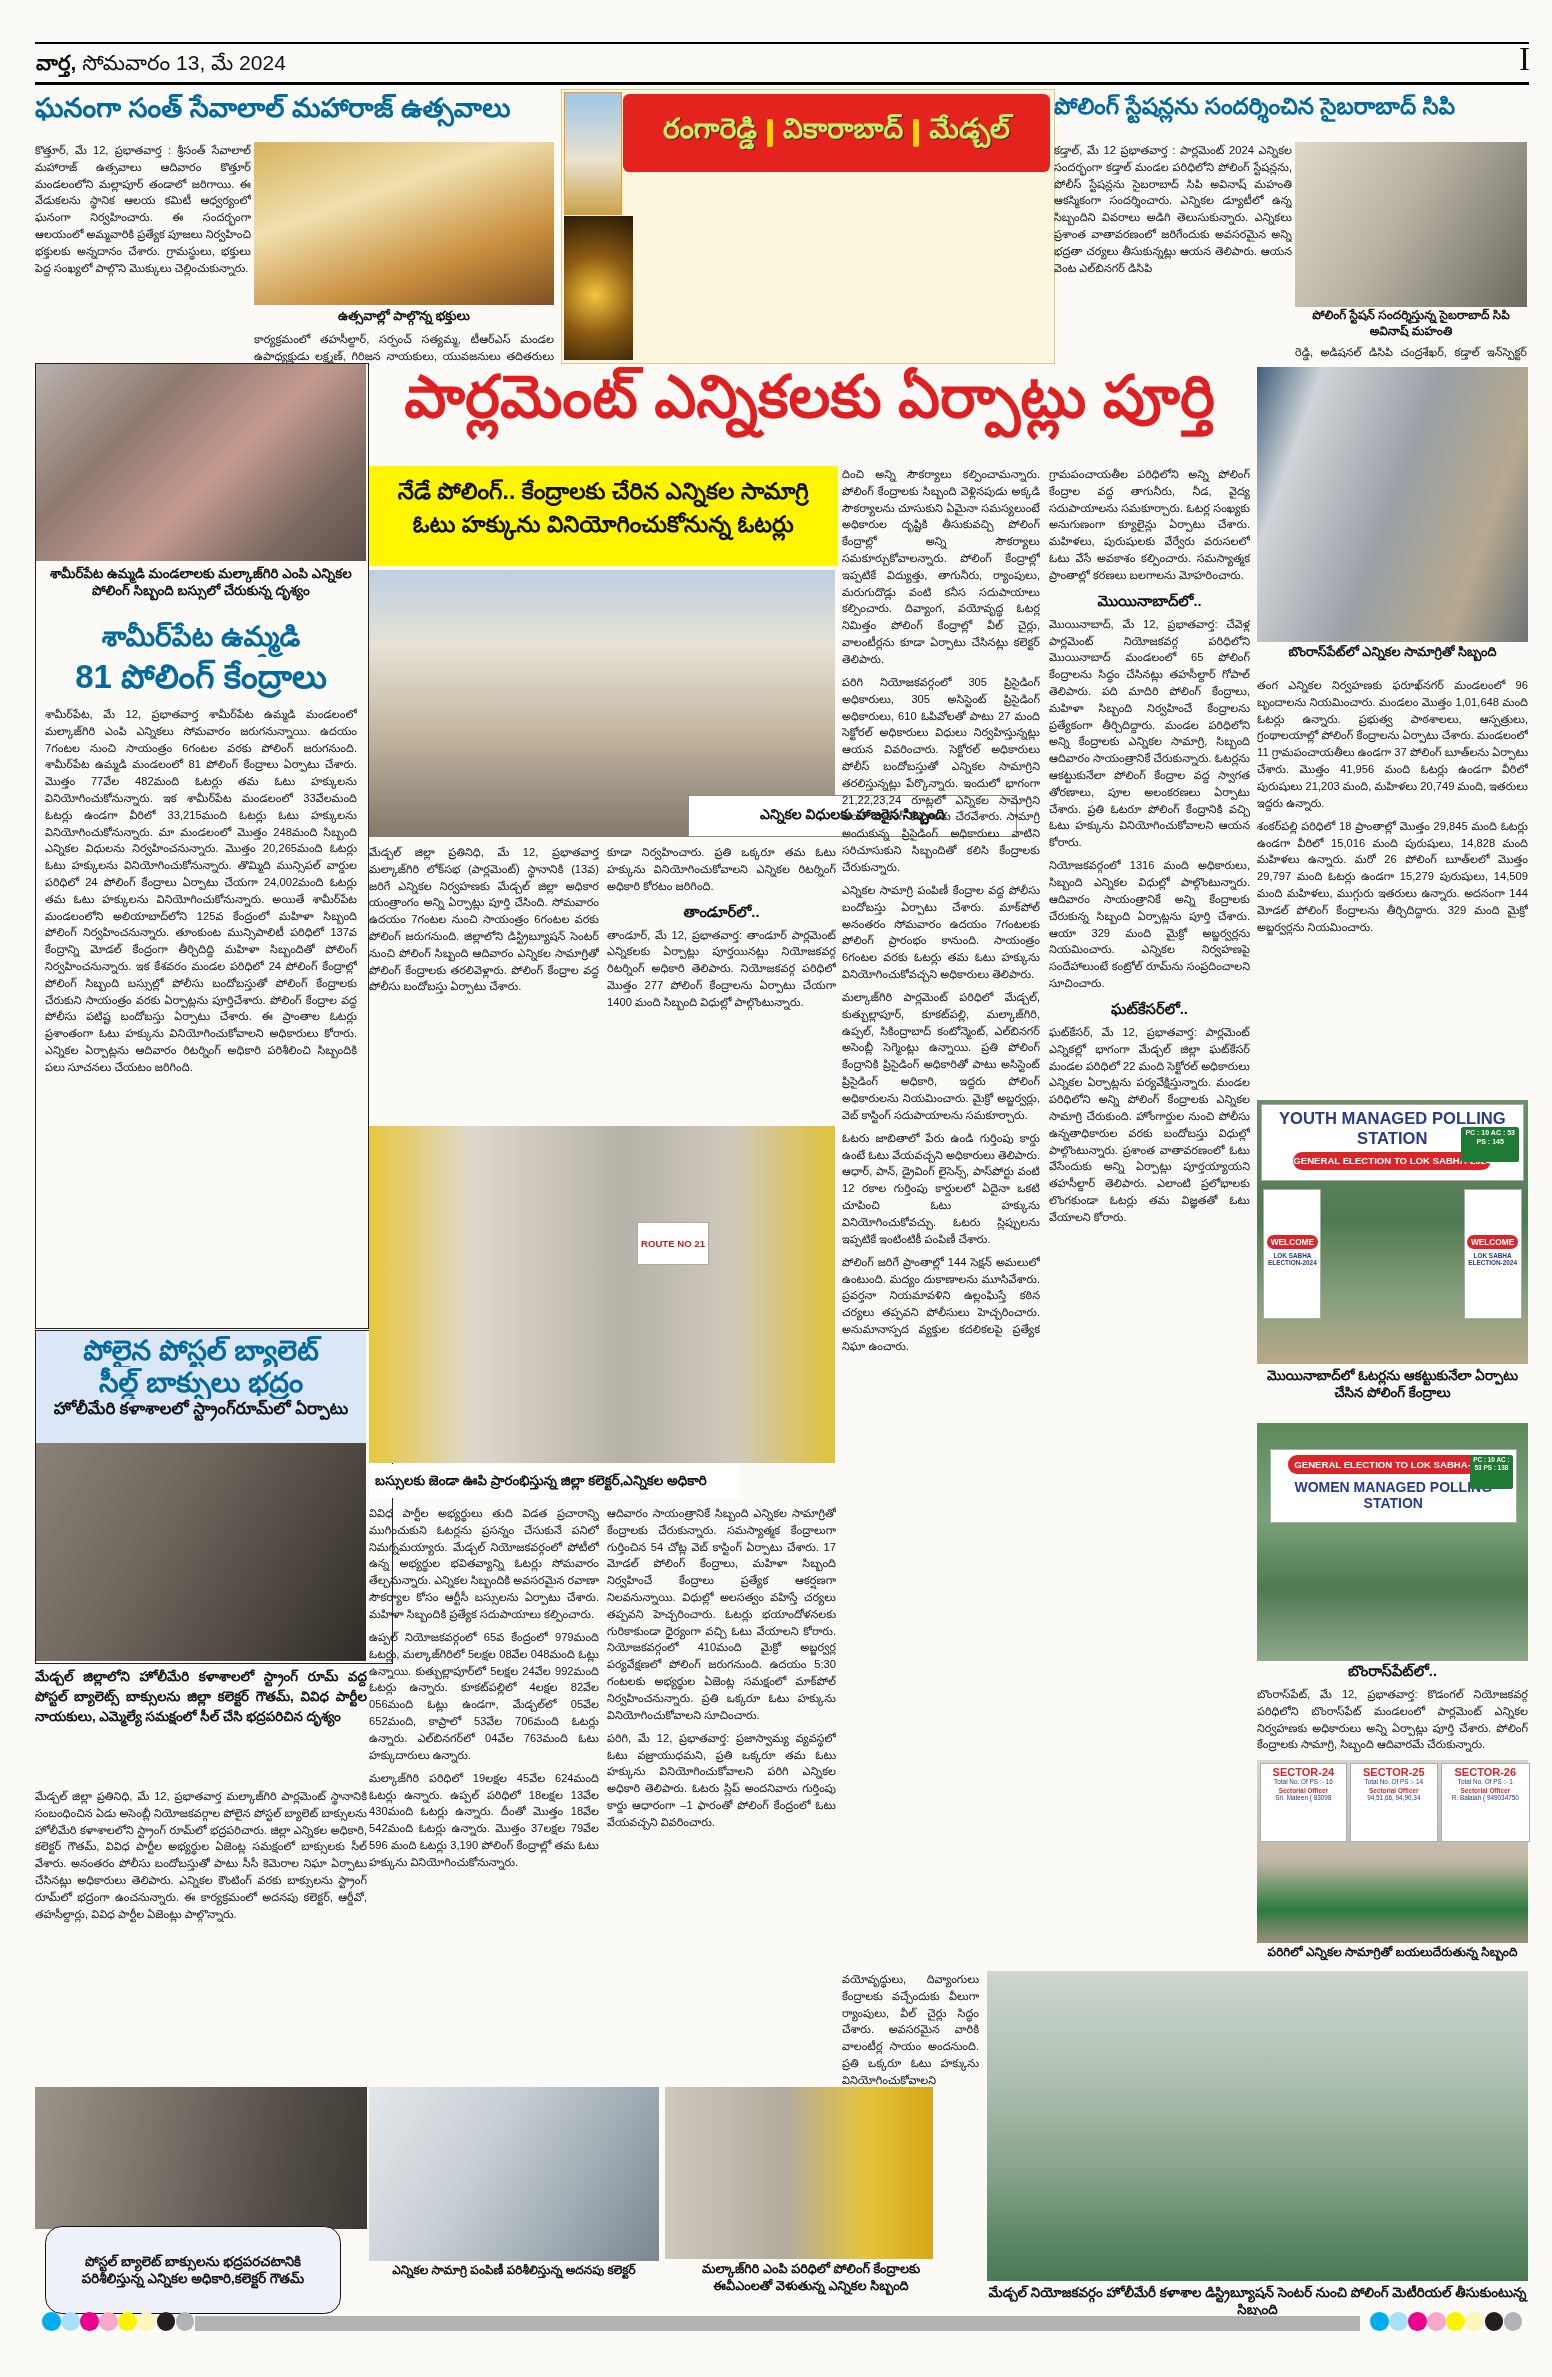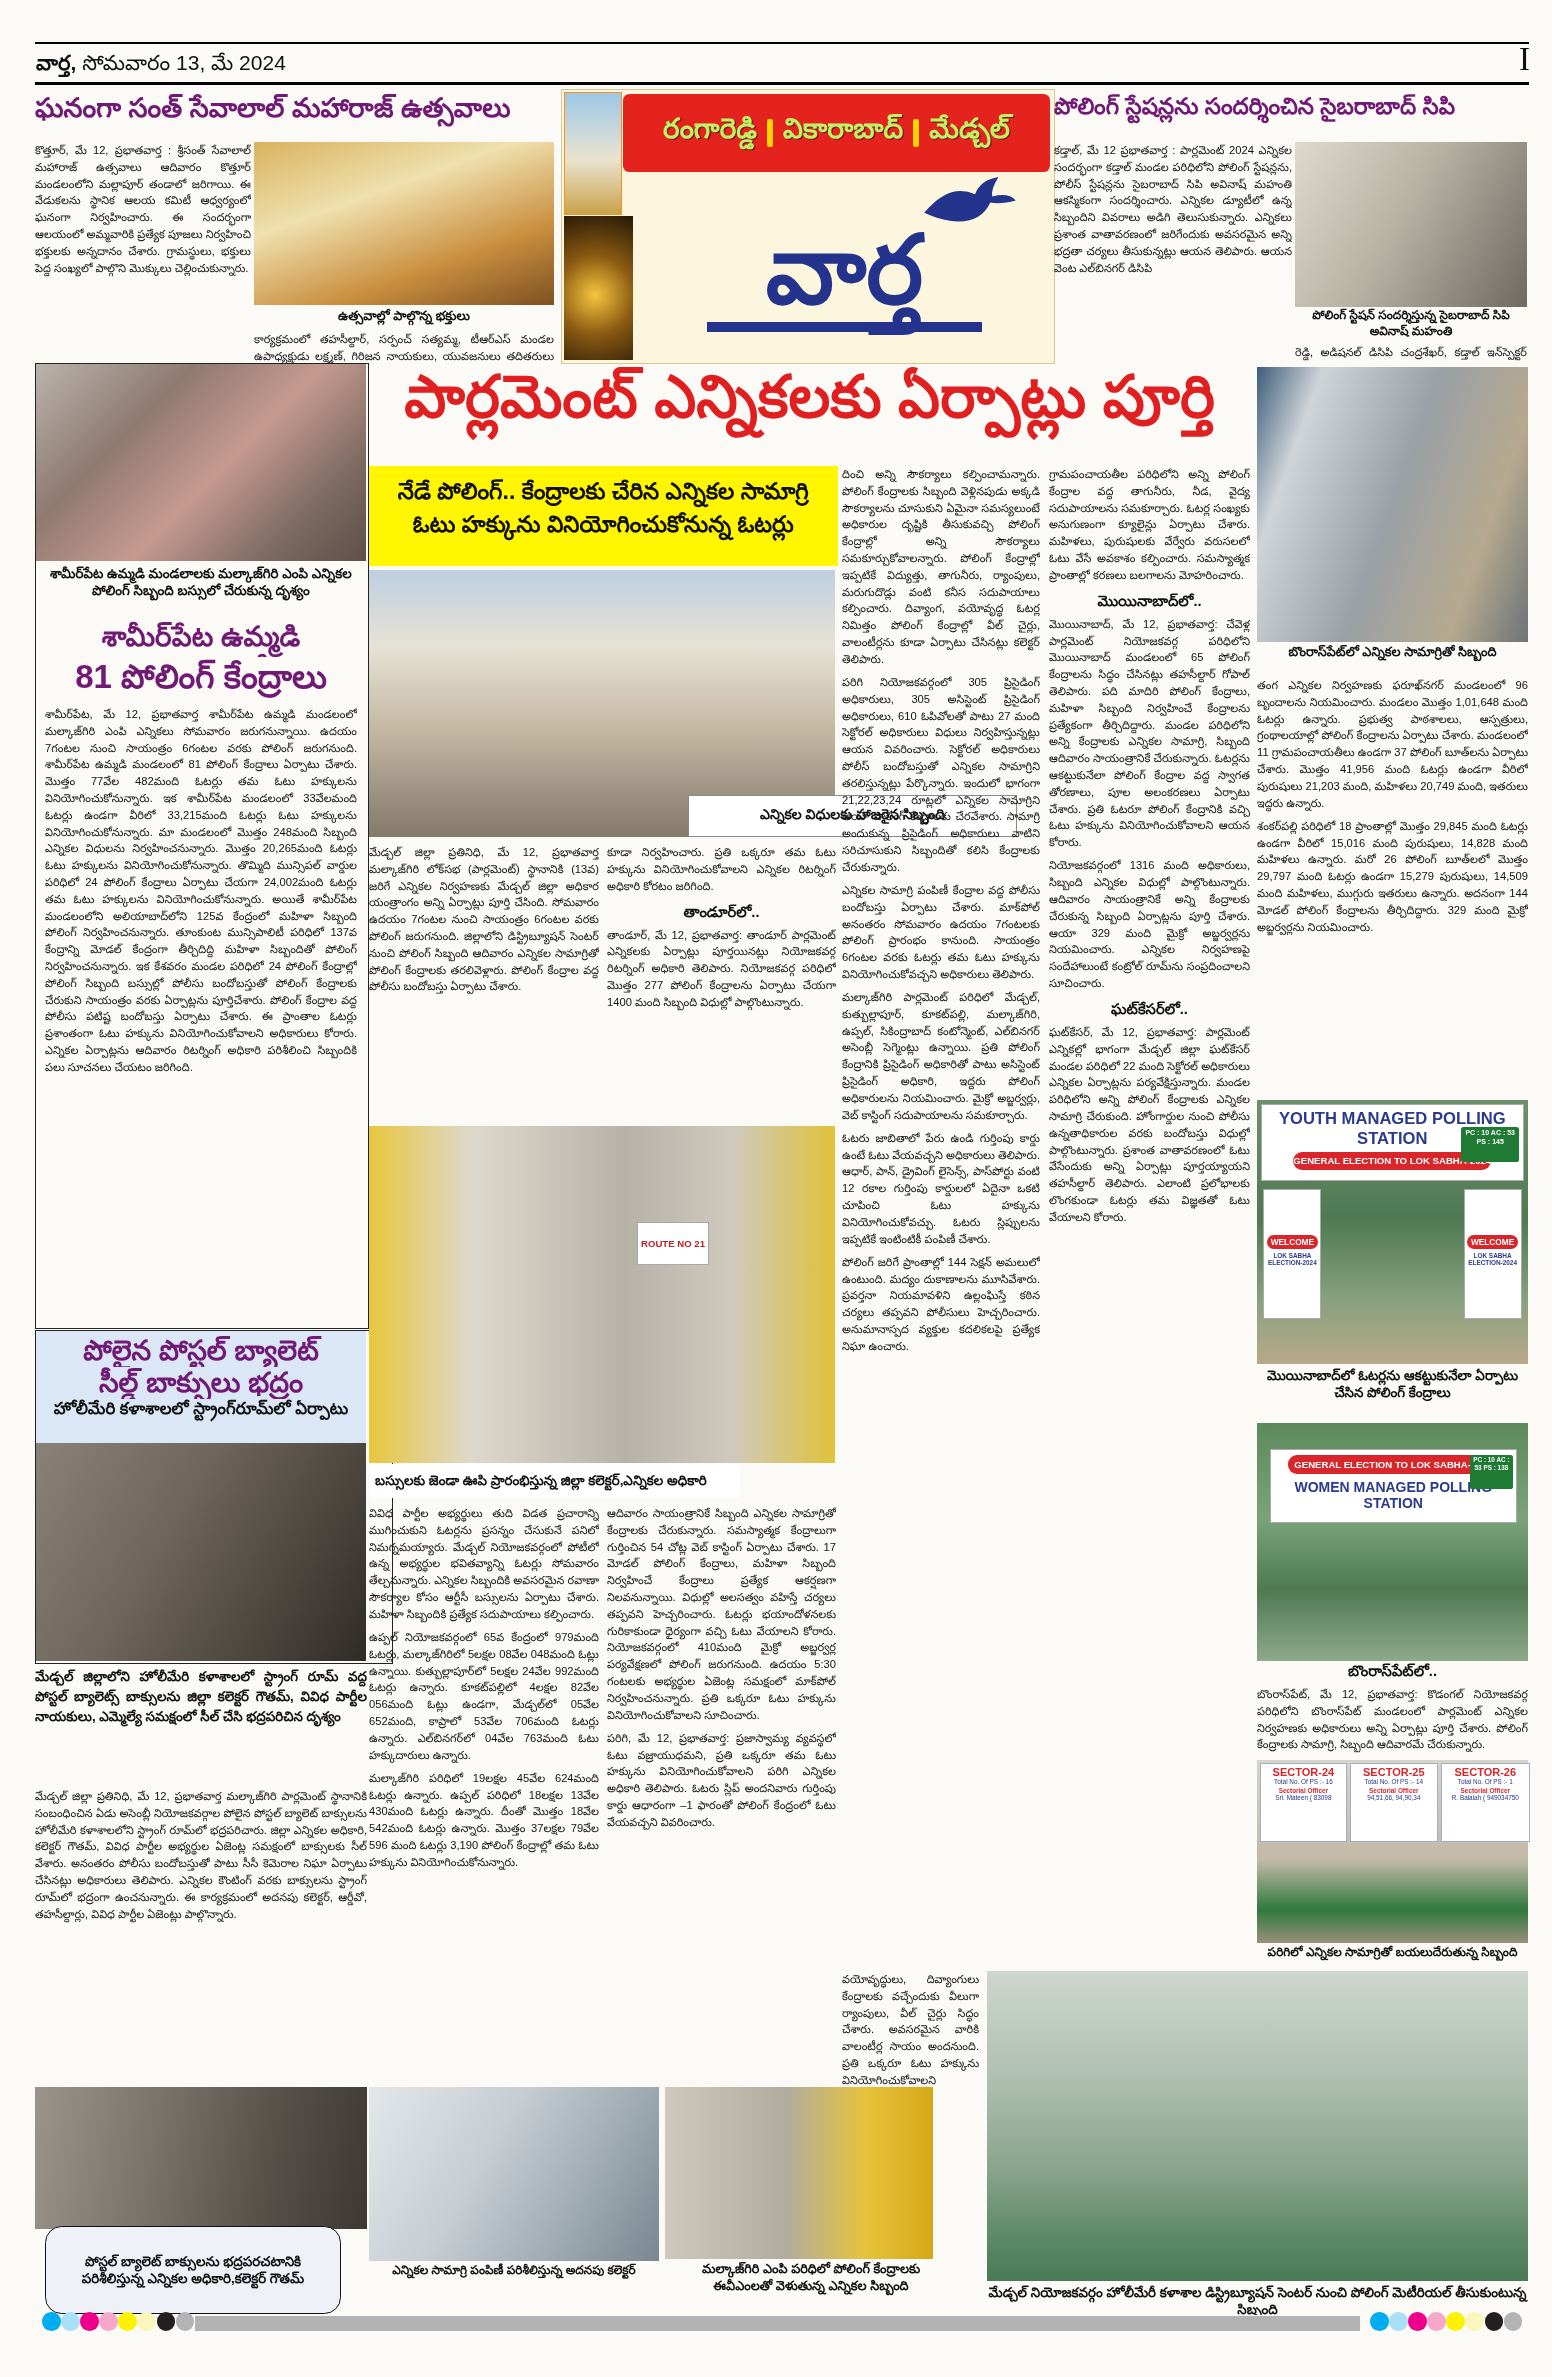--- a/index.html
+++ b/index.html
@@ -9,21 +9,21 @@
   .rule{position:absolute;background:#000;}
   .clip{overflow:hidden;}
   .bt{font-size:11.2px;line-height:1.5;text-align:justify;}
   .bt p{margin:0 0 6.4px 0;}
   .cap{font-weight:bold;text-align:center;line-height:1.3;}
   .sh{font-weight:bold;text-align:center;font-size:14.7px;margin:6.4px 0 3.8px 0;}
   .ph{background:#cfcabf;}
   .dateline{font-size:21px;}
   .dateline .b{font-weight:bold;}
   .pageno{font-family:"Liberation Serif","DejaVu Serif",serif;font-size:33px;}
-  .headline{font-weight:bold;color:#701a75;line-height:1.15;}
+  .headline{font-weight:bold;color:#0369a1;line-height:1.15;}
   .mast{background:#fdf6df;border:0.6px solid #d9c78d;}
   .mastbanner{background:#e4231f;border-radius:6.4px;display:flex;align-items:center;justify-content:center;gap:10.2px;}
   .mastbanner span{color:#bef264;font-weight:bold;font-size:28px;text-shadow:1.3px 1.3px 0 #7a0f0d;}
   .vbar{display:inline-block;width:5.7px;height:28px;background:#ffd400;border-radius:1.9px;}
   .logotxt{color:#24338c;font-weight:bold;font-size:96px;line-height:1;text-align:center;}
   .logounder{height:10.2px;background:#24338c;margin:3.8px auto 0 auto;width:275px;}
   .mainhead{color:#e02020;font-weight:bold;font-size:59px;text-align:center;line-height:1.05;}
   .yellowbox{background:#fff600;padding:9px 12.8px;}
   .yellowbox div{font-weight:bold;font-size:23px;line-height:1.45;text-align:center;}
   .bluepanel{background:#dbe7f6;text-align:center;}
@@ -61,27 +61,20 @@
   <div class="abs mast" style="left:561px;top:89px;width:492px;height:273px;">
     <div class="abs ph" style="left:1.9px;top:1.9px;width:56px;height:121px;border:1.9px solid #f7941d;background:linear-gradient(180deg,#9ec7e8 0%,#e9e3d0 55%,#caa24a 100%);"></div>
     <div class="abs mastbanner" style="left:61px;top:3.8px;width:427px;height:78px;">
       <span>రంగారెడ్డి</span>
       <span class="vbar"></span>
       <span>వికారాబాద్</span>
       <span class="vbar"></span>
       <span>మేడ్చల్</span>
     </div>
     <div class="abs ph" style="left:1.9px;top:126px;width:69px;height:144px;background:radial-gradient(circle at 45% 55%,#f5c63d 0%,#8a5a12 45%,#241806 100%);"></div>
-    <div class="abs" style="left:77px;top:86px;width:411px;height:185px;">
-      <svg viewBox="0 0 100 60" style="position:absolute;left:275px;top:-3.8px;width:112px;height:61px;">
-        <path d="M5 40 Q30 10 55 22 Q60 8 78 5 Q70 18 72 24 Q88 20 95 28 Q80 32 70 30 Q60 52 30 48 Q18 46 5 40 Z" fill="#24338c"></path>
-      </svg>
-      <div class="logotxt" style="margin-top:46px;">వార్త</div>
-      <div class="logounder"></div>
-    </div>
   </div>
 
   <div class="abs headline clip" style="left:1054px;top:93px;width:474px;height:42px;font-size:23px;">పోలింగ్ స్టేషన్లను సందర్శించిన సైబరాబాద్ సిపి</div>
   <div class="abs bt clip" style="left:1054px;top:142px;width:238px;height:221px;">కడ్తాల్, మే 12 ప్రభాతవార్త : పార్లమెంట్ 2024 ఎన్నికల సందర్భంగా కడ్తాల్ మండల పరిధిలోని పోలింగ్ స్టేషన్లను, పోలీస్ స్టేషన్లను సైబరాబాద్ సిపి అవినాష్ మహంతి ఆకస్మికంగా సందర్శించారు. ఎన్నికల డ్యూటీలో ఉన్న సిబ్బందిని వివరాలు అడిగి తెలుసుకున్నారు. ఎన్నికలు ప్రశాంత వాతావరణంలో జరిగేందుకు అవసరమైన అన్ని భద్రతా చర్యలు తీసుకున్నట్లు ఆయన తెలిపారు. ఆయన వెంట ఎల్‌బినగర్ డిసిపి</div>
   <div class="abs ph" style="left:1295px;top:142px;width:232px;height:165px;background:linear-gradient(120deg,#ded9cb 0%,#b8b2a3 45%,#8f8b80 75%,#6f6a60 100%);"></div>
   <div class="abs cap clip" style="left:1295px;top:308px;width:232px;height:34px;font-size:12px;">పోలింగ్ స్టేషన్ సందర్శిస్తున్న సైబరాబాద్ సిపి అవినాష్ మహంతి</div>
   <div class="abs bt clip" style="left:1295px;top:344px;width:232px;height:19px;">రెడ్డి, అడిషనల్ డిసిపి చంద్రశేఖర్, కడ్తాల్ ఇన్‌స్పెక్టర్ ఇఫ్తెఖర్ పాల్గొన్నారు.</div>
 
   <div class="abs" style="left:35px;top:363px;width:332px;height:964px;border:1px solid #222;">
     <div class="abs ph" style="left:0;top:0;width:330px;height:197px;background:linear-gradient(135deg,#b9b3ad 0%,#8f7a70 30%,#c59a8f 55%,#7d6a62 80%,#5e5049 100%);"></div>

